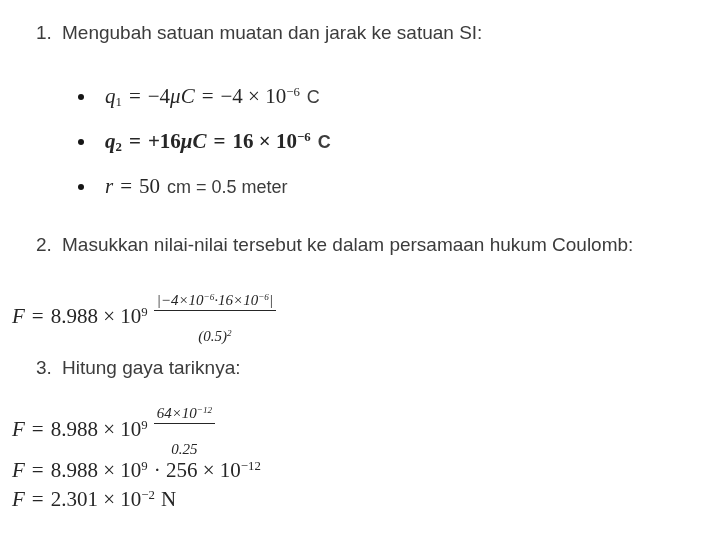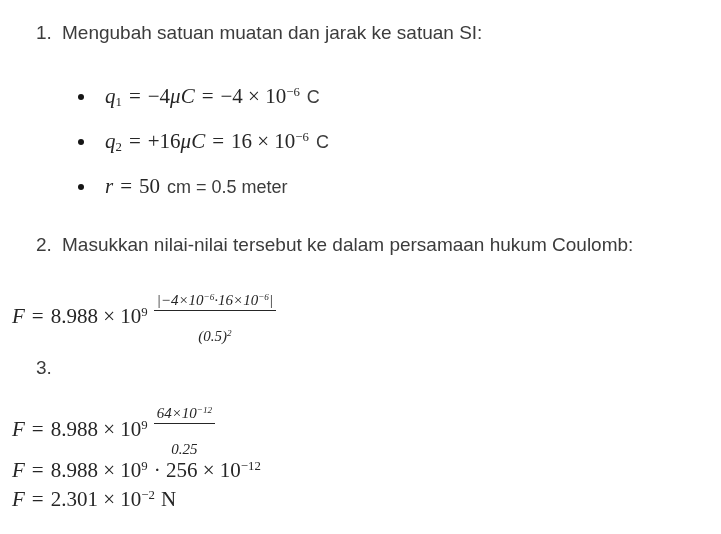--- a/index.html
+++ b/index.html
@@ -58,37 +58,38 @@
     <span>Mengubah satuan muatan dan jarak ke satuan SI:</span>
   </div>
 
   <div class="bullet-row" style="top:84px;">
     <span class="dot"></span>
     <span class="math" style="color: rgb(38, 38, 38);"><span class="mi">q</span><sub>1</sub><span class="rel">=</span><span>−4</span><span class="mi">μC</span><span class="rel">=</span><span>−4 × 10</span><sup>−6</sup><span class="unit-sans">C</span></span>
   </div>
 
   <div class="bullet-row" style="top:129px;">
     <span class="dot"></span>
-    <span class="math" style="color: rgb(38, 38, 38);"><span class="mi">q</span><sub>2</sub><span class="rel">=</span><span>+16</span><span class="mi">μC</span><span class="rel">=</span><span>16 × 10</span><sup>−6</sup><span class="unit-sans">C</span></span>
+    <span class="math" style="color: rgb(38, 38, 38); font-weight: bold;"><span class="mi">q</span><sub>2</sub><span class="rel">=</span><span>+16</span><span class="mi">μC</span><span class="rel">=</span><span>16 × 10</span><sup>−6</sup><span class="unit-sans">C</span></span>
   </div>
 
   <div class="bullet-row" style="top:174px;">
     <span class="dot"></span>
     <span class="math" style="color: rgb(38, 38, 38);"><span class="mi">r</span><span class="rel">=</span><span>50</span><span class="unit-sans">cm = 0.5 meter</span></span>
   </div>
 
   <div class="step" style="top: 234px; color: rgb(60, 60, 60);">
     <span class="num">2.</span>
     <span>Masukkan nilai-nilai tersebut ke dalam persamaan hukum Coulomb:</span>
   </div>
 
   <div class="equation math" style="top: 292px; color: rgb(38, 38, 38);"><span class="mi">F</span><span class="rel">=</span><span>8.988 × 10</span><sup>9</sup><span class="frac"><span class="fnum"><span>|−4×10</span><sup>−6</sup><span>·16×10</span><sup>−6</sup><span>|</span></span><span class="fden"><span>(0.5)</span><sup>2</sup></span></span></div>
 
   <div class="step" style="top: 357px; color: rgb(60, 60, 60);">
     <span class="num">3.</span>
+    <span>Hitung gaya tariknya:</span>
   </div>
 
   <div class="equation math" style="top: 405px; color: rgb(38, 38, 38);"><span class="mi">F</span><span class="rel">=</span><span>8.988 × 10</span><sup>9</sup><span class="frac"><span class="fnum"><span>64×10</span><sup>−12</sup></span><span class="fden"><span>0.25</span></span></span></div>
 
   <div class="equation math" style="top: 458px; color: rgb(38, 38, 38);"><span class="mi">F</span><span class="rel">=</span><span>8.988 × 10</span><sup>9</sup><span class="mult">· 256 × 10</span><sup>−12</sup></div>
 
   <div class="equation math" style="top: 487px; color: rgb(38, 38, 38);"><span class="mi">F</span><span class="rel">=</span><span>2.301 × 10</span><sup>−2</sup><span class="unit-serif">N</span></div>
 
 </div>
 

